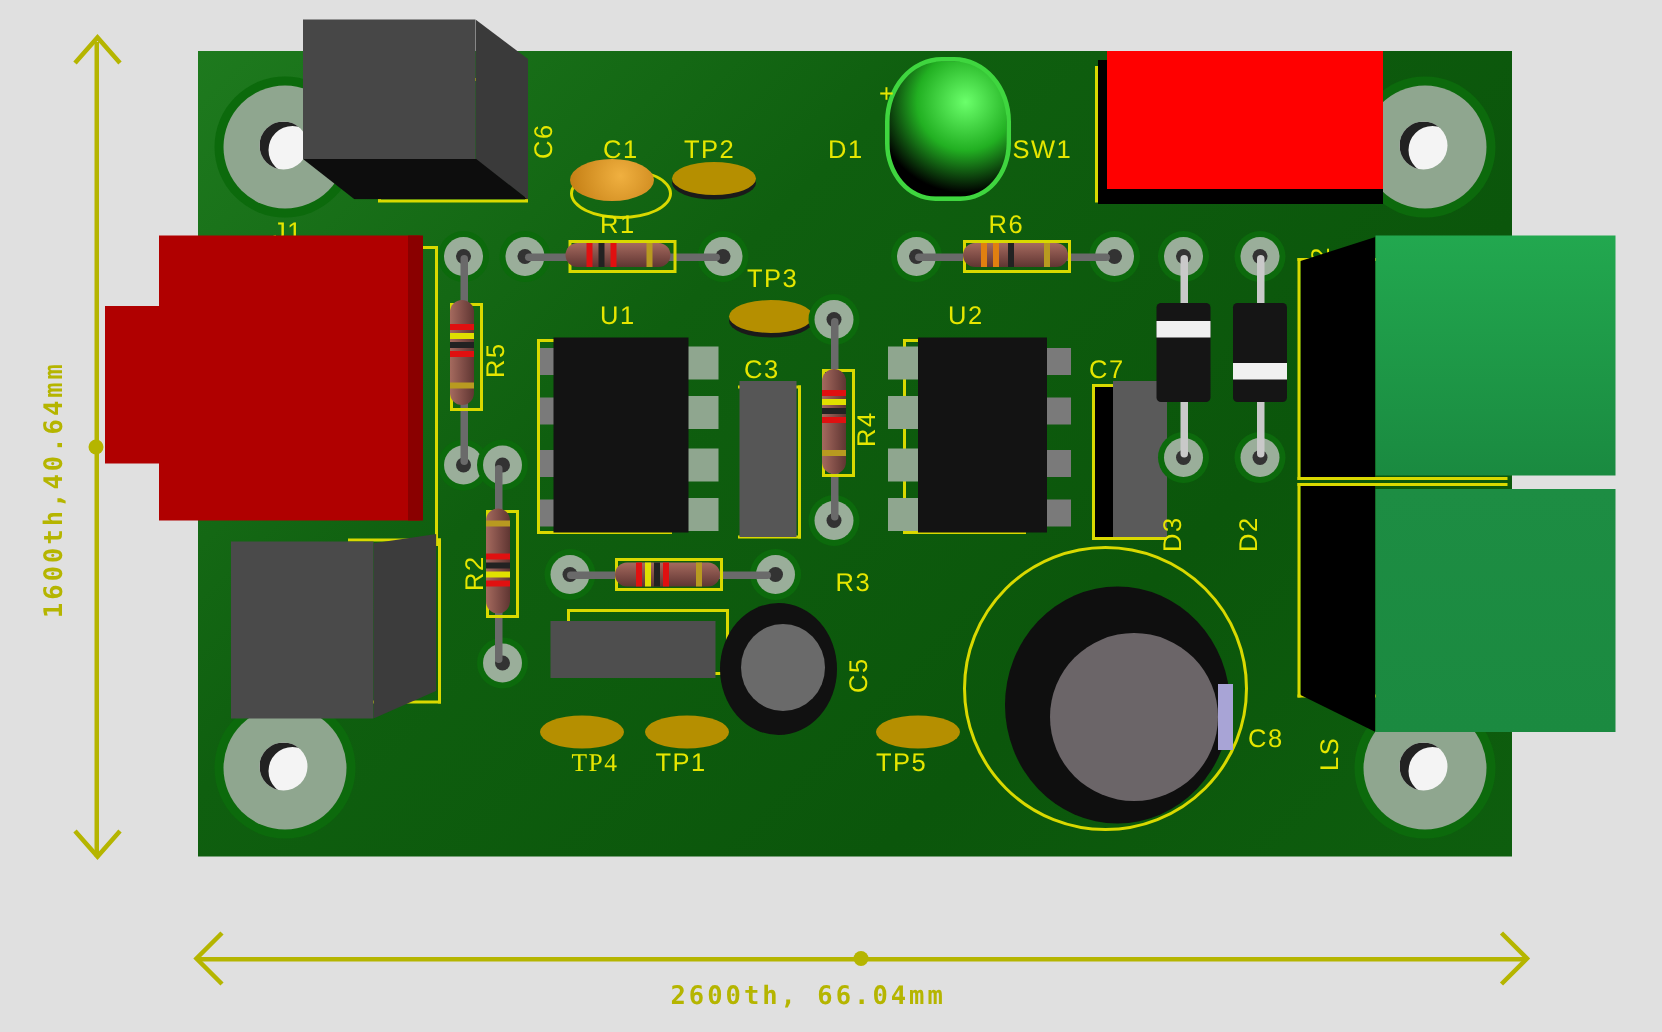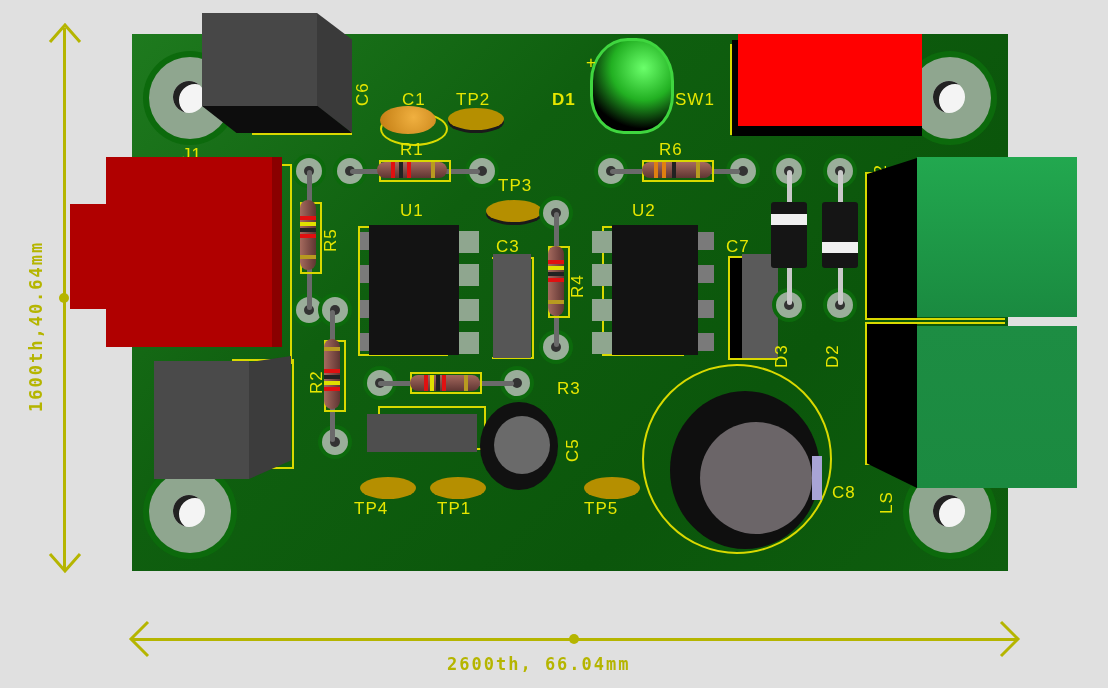--- a/index.html
+++ b/index.html
@@ -65,21 +65,21 @@
 
   <div class="outline" style="left:248px;top:78px;width:68px;height:34px;border-radius:50%;"></div>
   <div class="abs" style="left:248px;top:72px;width:56px;height:28px;border-radius:50%;background:radial-gradient(circle at 60% 40%,#f0b040,#c07a10);"></div>
   <div class="silk" style="left:270px;top:57px;">C1</div>
 
   <div class="tp" style="left:316px;top:74px;"></div>
   <div class="silk" style="left:324px;top:57px;">TP2</div>
 
   <div class="abs" style="left:458px;top:4px;width:78px;height:90px;border-radius:45% 45% 40% 40%;background:radial-gradient(circle at 65% 30%,#6bff6b,#22b022 40%,#000 75%);border:3px solid #3fd63f;"></div>
   <div class="silk" style="left:454px;top:20px;">+</div>
-  <div class="silk" style="left:420px;top:57px;font-weight:bold;">D1</div>
+  <div class="silk" style="left:420px;top:57px;">D1</div>
 
   <div class="silk" style="left:543px;top:57px;">SW1</div>
   <div class="outline" style="left:598px;top:10px;width:172px;height:91px;"></div>
   <div class="abs" style="left:600px;top:6px;width:190px;height:96px;background:#000;"></div>
   <div class="abs" style="left:606px;top:0;width:184px;height:92px;background:#ff0000;"></div>
 
   <div class="pad" style="left:205px;top:124px;"></div>
   <div class="pad" style="left:337px;top:124px;"></div>
   <div class="lead-h" style="left:218px;top:135px;width:130px;"></div>
   <div class="outline" style="left:247px;top:126px;width:72px;height:22px;"></div>
@@ -228,21 +228,21 @@
   <div class="abs" style="left:117px;top:322px;width:42px;height:123px;background:#3c3c3c;clip-path:polygon(0 5%,100% 0,100% 85%,0 100%);"></div>
 
   <div class="outline" style="left:246px;top:372px;width:108px;height:44px;"></div>
   <div class="abs" style="left:235px;top:380px;width:110px;height:38px;background:#4e4e4e;"></div>
 
   <div class="abs" style="left:348px;top:368px;width:78px;height:88px;border-radius:50%;background:#111;"></div>
   <div class="abs" style="left:362px;top:382px;width:56px;height:58px;border-radius:50%;background:#6a6a6a;"></div>
   <div class="silk v" style="left:432px;top:428px;">C5</div>
 
   <div class="tp" style="left:228px;top:443px;box-shadow:none;"></div>
-  <div class="silk" style="left:222px;top:466px;">TP4</div>
+  <div class="silk" style="left:249px;top:466px;font-family:Liberation Serif, serif;">TP4</div>
   <div class="tp" style="left:298px;top:443px;box-shadow:none;"></div>
   <div class="silk" style="left:305px;top:466px;">TP1</div>
   <div class="tp" style="left:452px;top:443px;box-shadow:none;"></div>
   <div class="silk" style="left:452px;top:466px;">TP5</div>
 
   <div class="outline" style="left:510px;top:330px;width:190px;height:190px;border-radius:50%;"></div>
   <div class="abs" style="left:538px;top:357px;width:150px;height:158px;border-radius:50%;background:#0f0f0f;"></div>
   <div class="abs" style="left:568px;top:388px;width:112px;height:112px;border-radius:50%;background:#6b6568;"></div>
   <div class="abs" style="left:680px;top:422px;width:10px;height:44px;background:#a8a4d6;"></div>
   <div class="silk" style="left:700px;top:450px;">C8</div>

